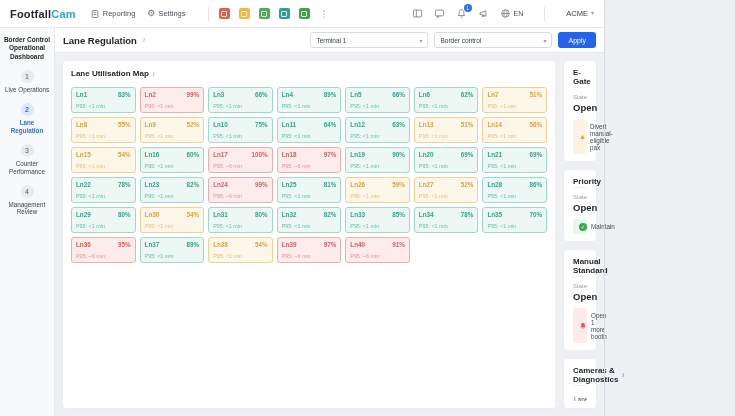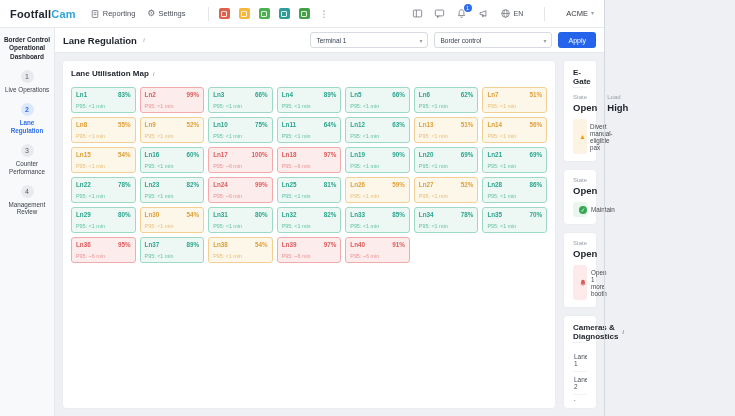--- a/index.html
+++ b/index.html
@@ -496,45 +496,43 @@
 
         <div class="right-col">
 
           <section class="panel">
             <div class="panel-title">E-Gate</div>
             <div class="stats">
               <div class="stat">
                 <div class="stat-label">State</div>
                 <div class="stat-value">Open</div>
               </div>
-              <div class="stat">
-                <div class="stat-label">Load</div>
-                <div class="stat-value">High</div>
-              </div>
             </div>
             <div class="chip warning">
               <span class="tri">▲</span>
               <span>Divert manual-eligible pax</span>
             </div>
           </section>
 
           <section class="panel">
+            <div class="panel-title">Priority</div>
             <div class="stats">
               <div class="stat">
                 <div class="stat-label">State</div>
                 <div class="stat-value">Open</div>
               </div>
             </div>
             <div class="chip success">
               <span class="check-dot">✓</span>
               <span>Maintain</span>
             </div>
           </section>
 
           <section class="panel">
+            <div class="panel-title">Manual Standard</div>
             <div class="stats">
               <div class="stat">
                 <div class="stat-label">State</div>
                 <div class="stat-value">Open</div>
               </div>
             </div>
             <div class="chip danger">
               <span style="display:flex;">
                 <svg width="8" height="8" viewBox="0 0 16 16" fill="#de5b5b">
                     <path d="M8 1.5 C5.7 1.5 4.3 3.3 4.3 5.8 L4.3 9 L3 11.2 L13 11.2 L11.7 9 L11.7 5.8 C11.7 3.3 10.3 1.5 8 1.5 Z"></path>

